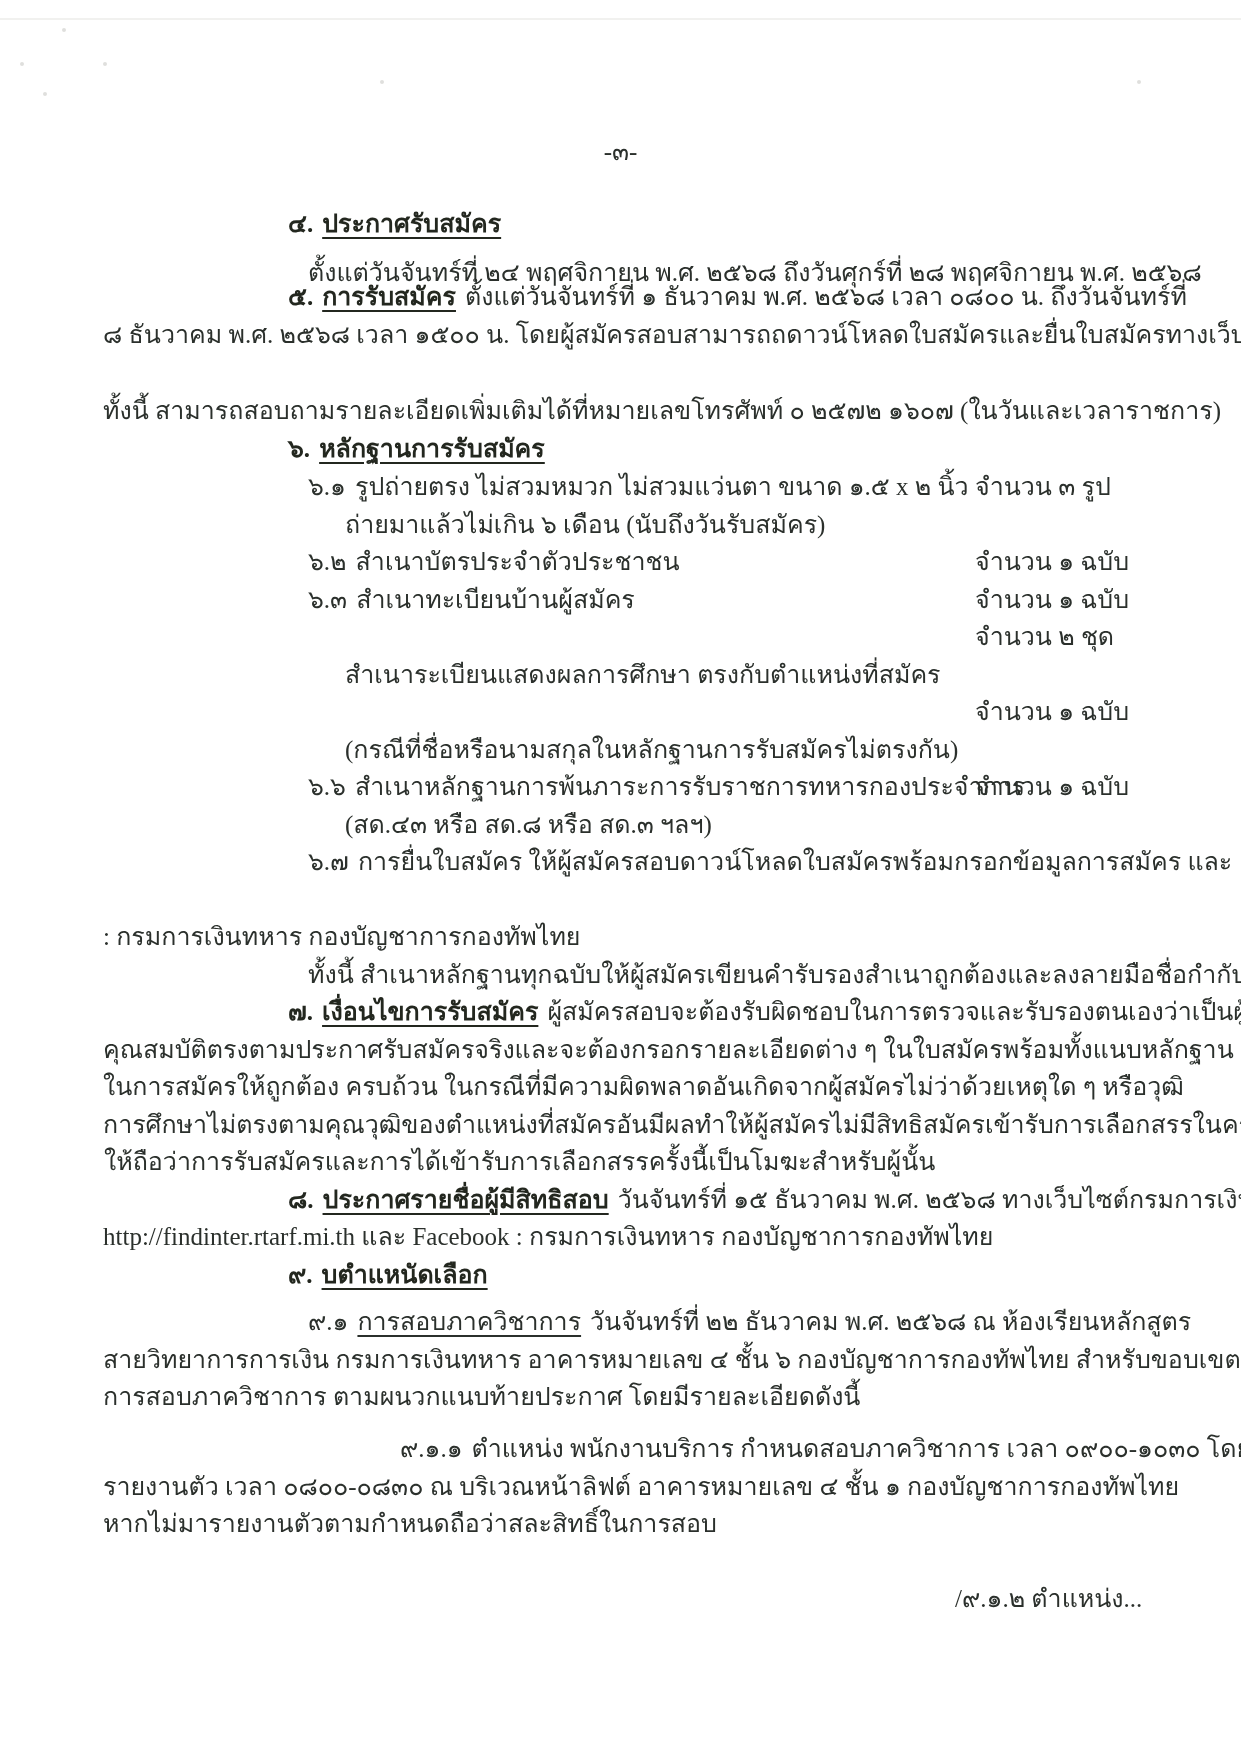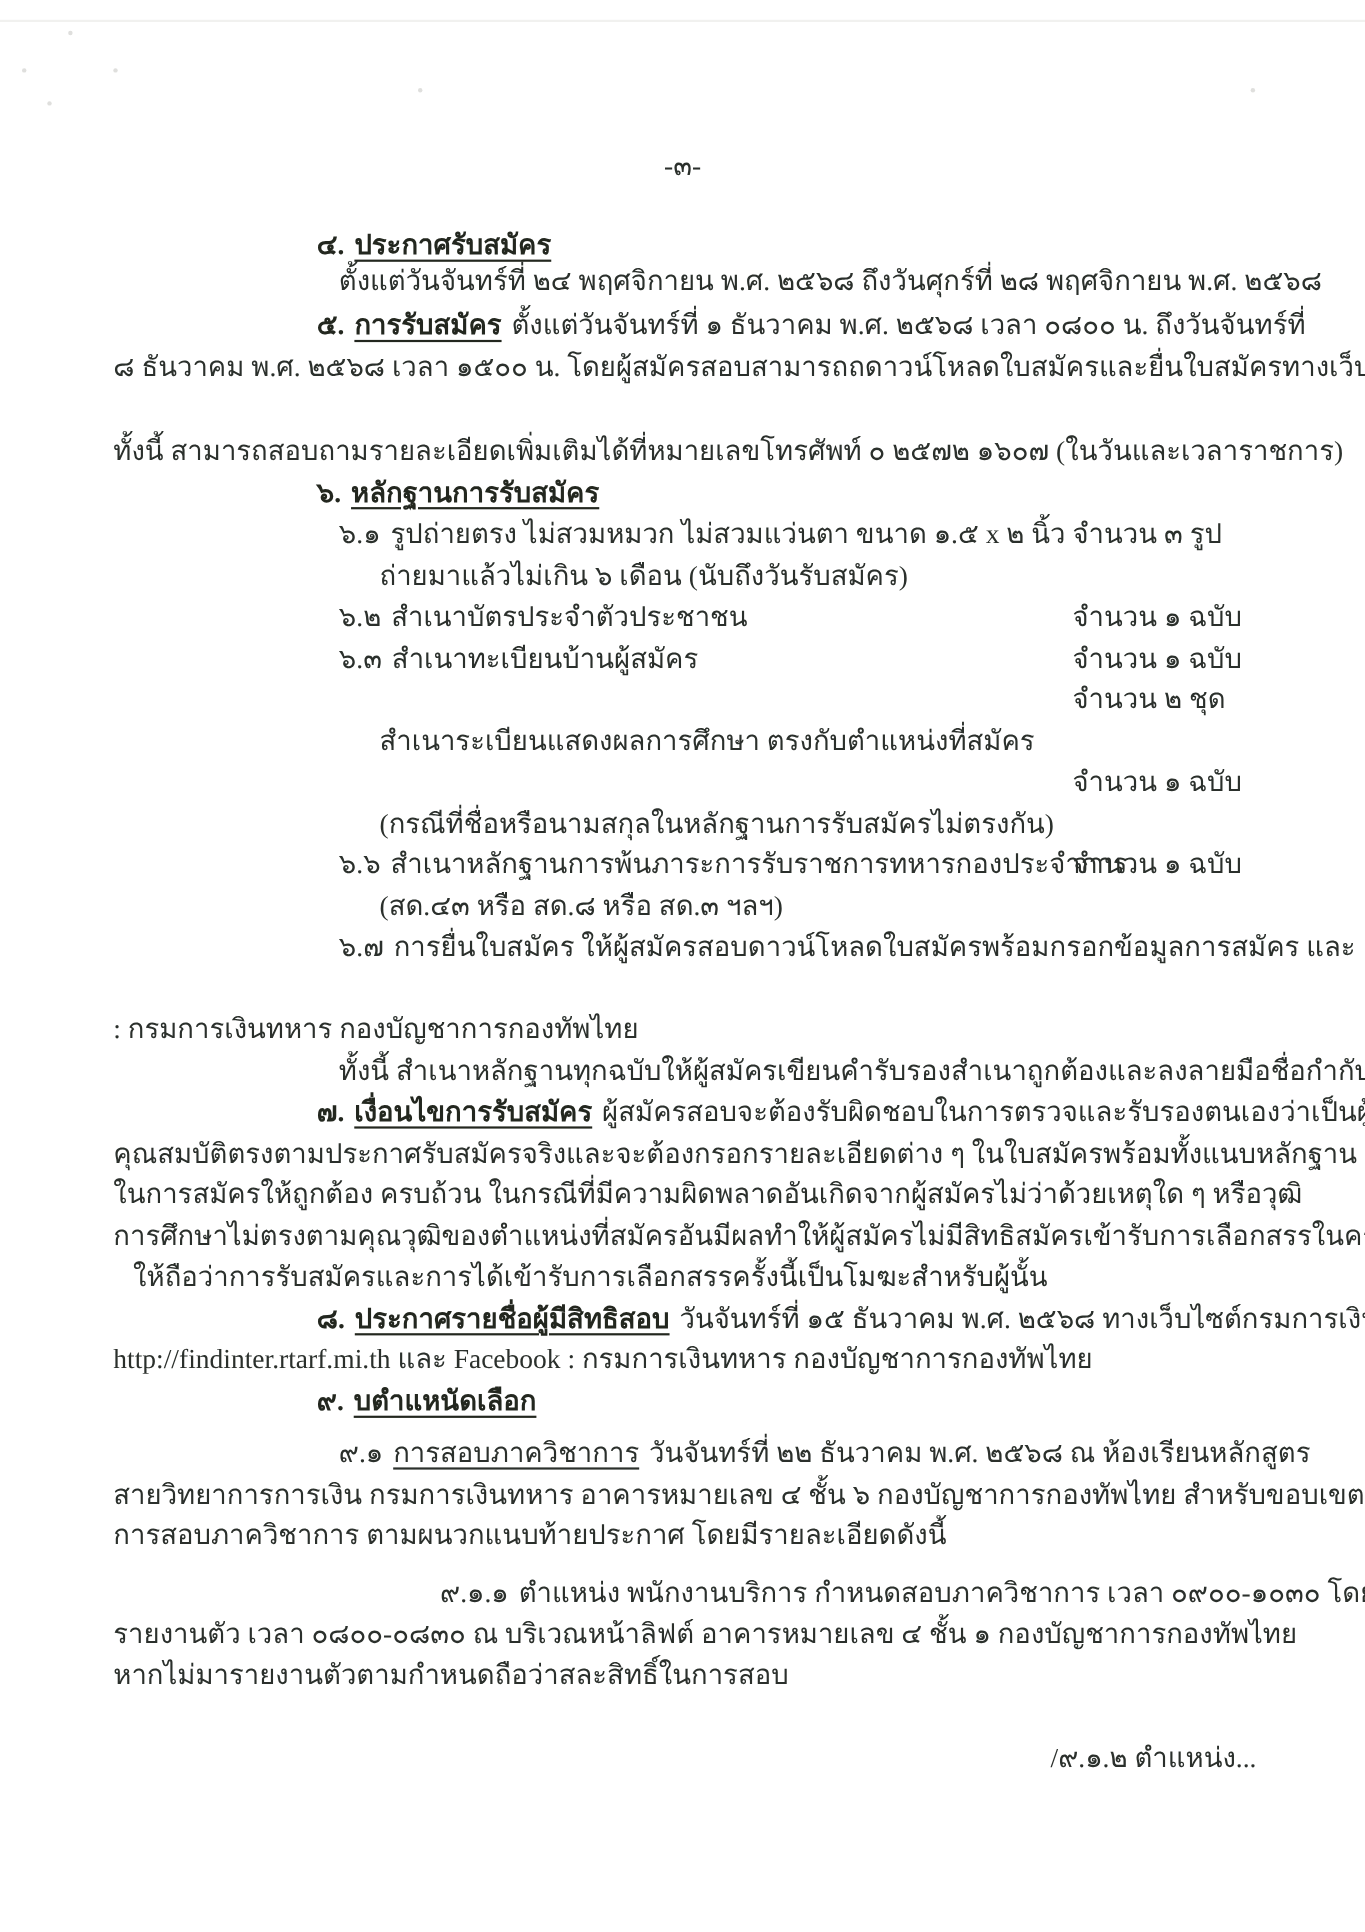--- a/index.html
+++ b/index.html
@@ -36,21 +36,21 @@
   <div class="speck" style="left:62px;top:28px"></div>
   <div class="speck" style="left:103px;top:62px"></div>
   <div class="speck" style="left:380px;top:80px"></div>
   <div class="speck" style="left:1137px;top:80px"></div>
 
   <div class="ln pagenum" style="top:135px">-๓-</div>
 
   <div class="ln" style="top:207px;left:288px">
     <span class="b">๔.</span><span class="b u ml">ประกาศรับสมัคร</span>
   </div>
-  <div class="ln" style="top:240px;left:308px">ตั้งแต่วันจันทร์ที่ ๒๔ พฤศจิกายน พ.ศ. ๒๕๖๘ ถึงวันศุกร์ที่ ๒๘ พฤศจิกายน พ.ศ. ๒๕๖๘</div>
+  <div class="ln" style="top:256px;left:308px">ตั้งแต่วันจันทร์ที่ ๒๔ พฤศจิกายน พ.ศ. ๒๕๖๘ ถึงวันศุกร์ที่ ๒๘ พฤศจิกายน พ.ศ. ๒๕๖๘</div>
 
   <div class="ln" style="top:280px;left:288px">
     <span class="b">๕.</span><span class="b u ml">การรับสมัคร</span><span class="ml">ตั้งแต่วันจันทร์ที่ ๑ ธันวาคม พ.ศ. ๒๕๖๘ เวลา ๐๘๐๐ น. ถึงวันจันทร์ที่</span>
   </div>
   <div class="ln" style="top:318px;left:103px">๘ ธันวาคม พ.ศ. ๒๕๖๘ เวลา ๑๕๐๐ น. โดยผู้สมัครสอบสามารถถดาวน์โหลดใบสมัครและยื่นใบสมัครทางเว็บไซต์</div>
   <div class="ln" style="top:394px;left:103px">ทั้งนี้ สามารถสอบถามรายละเอียดเพิ่มเติมได้ที่หมายเลขโทรศัพท์ ๐ ๒๕๗๒ ๑๖๐๗ (ในวันและเวลาราชการ)</div>
 
   <div class="ln" style="top:432px;left:288px">
     <span class="b">๖.</span><span class="b u ml">หลักฐานการรับสมัคร</span>
   </div>
@@ -89,21 +89,21 @@
   <div class="ln" style="top:920px;left:103px">: กรมการเงินทหาร กองบัญชาการกองทัพไทย</div>
 
   <div class="ln" style="top:958px;left:308px">ทั้งนี้ สำเนาหลักฐานทุกฉบับให้ผู้สมัครเขียนคำรับรองสำเนาถูกต้องและลงลายมือชื่อกำกับด้วย</div>
 
   <div class="ln" style="top:995px;left:288px">
     <span class="b">๗.</span><span class="b u ml">เงื่อนไขการรับสมัคร</span><span class="ml">ผู้สมัครสอบจะต้องรับผิดชอบในการตรวจและรับรองตนเองว่าเป็นผู้ที่มี</span>
   </div>
   <div class="ln" style="top:1033px;left:103px">คุณสมบัติตรงตามประกาศรับสมัครจริงและจะต้องกรอกรายละเอียดต่าง ๆ ในใบสมัครพร้อมทั้งแนบหลักฐาน</div>
   <div class="ln" style="top:1070px;left:103px">ในการสมัครให้ถูกต้อง ครบถ้วน ในกรณีที่มีความผิดพลาดอันเกิดจากผู้สมัครไม่ว่าด้วยเหตุใด ๆ หรือวุฒิ</div>
   <div class="ln" style="top:1108px;left:103px">การศึกษาไม่ตรงตามคุณวุฒิของตำแหน่งที่สมัครอันมีผลทำให้ผู้สมัครไม่มีสิทธิสมัครเข้ารับการเลือกสรรในครั้งนี้</div>
-  <div class="ln" style="top:1145px;left:121px">ให้ถือว่าการรับสมัครและการได้เข้ารับการเลือกสรรครั้งนี้เป็นโมฆะสำหรับผู้นั้น</div>
+  <div class="ln" style="top:1145px;left:104px">ให้ถือว่าการรับสมัครและการได้เข้ารับการเลือกสรรครั้งนี้เป็นโมฆะสำหรับผู้นั้น</div>
 
   <div class="ln" style="top:1183px;left:288px">
     <span class="b">๘.</span><span class="b u ml">ประกาศรายชื่อผู้มีสิทธิสอบ</span><span class="ml">วันจันทร์ที่ ๑๕ ธันวาคม พ.ศ. ๒๕๖๘ ทางเว็บไซต์กรมการเงินทหาร</span>
   </div>
   <div class="ln" style="top:1220px;left:103px">http://findinter.rtarf.mi.th และ Facebook : กรมการเงินทหาร กองบัญชาการกองทัพไทย</div>
 
   <div class="ln" style="top:1258px;left:288px">
     <span class="b">๙.</span><span class="b u ml">บตำแหนัดเลือก</span>
   </div>
 

